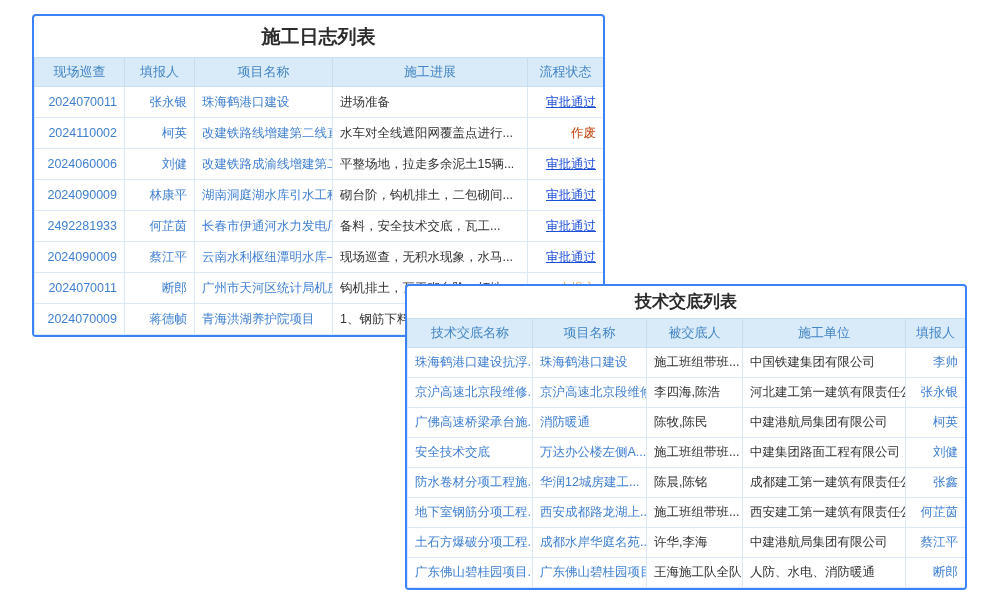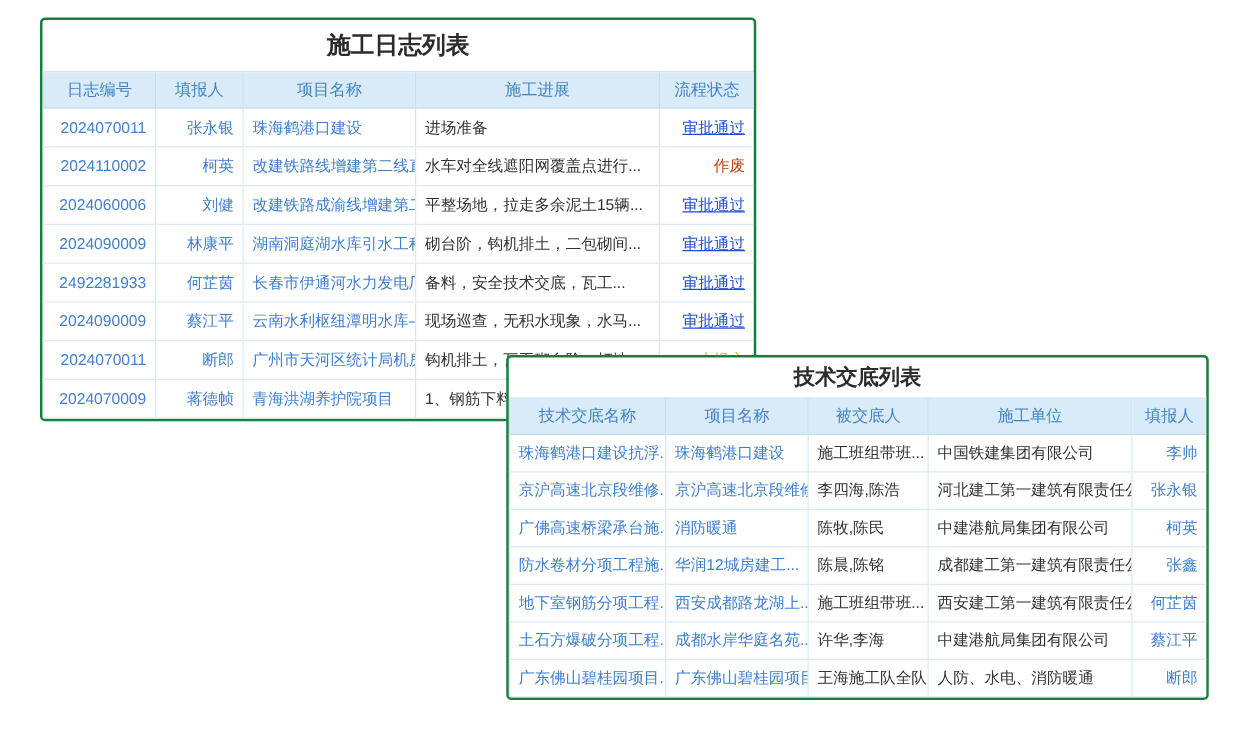--- a/index.html
+++ b/index.html
@@ -1,20 +1,20 @@
 <!DOCTYPE html>
 <html><head>
 <meta charset="utf-8">
 <style>
   * { margin:0; padding:0; box-sizing:border-box; }
   html,body { width:1000px; height:600px; background:#ffffff;
     font-family:"Liberation Sans","DejaVu Sans",sans-serif; }
   body { position:relative; overflow:hidden; }
 
-  .panel { position:absolute; background:#ffffff; border:2px solid #15803d; border-radius:4px; overflow:hidden; }
+  .panel { position:absolute; background:#ffffff; border:2px solid #3b82f6; border-radius:4px; overflow:hidden; }
   .panel-log  { left:32px;  top:14px;  width:573px; z-index:1; }
   .panel-disc { left:405px; top:284px; width:562px; z-index:2; }
 
   .panel-title { text-align:center; font-weight:bold; color:#2b2b2b; }
   .panel-log  .panel-title { font-size:19px; height:41px; line-height:41px; }
   .panel-disc .panel-title { font-size:17px; height:32px; line-height:32px; }
 
   table { width:100%; border-collapse:collapse; table-layout:fixed; }
   th { background:#d9eaf8; color:#4285c5; font-weight:normal; font-size:13px;
        height:29px; border:1px solid #c7ddf0; white-space:nowrap; overflow:hidden; }
@@ -38,21 +38,21 @@
   <table>
     <colgroup>
       <col style="width:90px">
         <col style="width:70px">
         <col style="width:138px">
         <col style="width:195px">
         <col style="width:76px">
     </colgroup>
     <thead>
       <tr>
-        <th>日志编号</th>
+        <th>现场巡查</th>
         <th>填报人</th>
         <th>项目名称</th>
         <th>施工进展</th>
         <th>流程状态</th>
       </tr>
     </thead>
     <tbody>
       <tr>
         <td class="ctr"><span class="link">2024070011</span></td>
         <td class="ctr"><span class="link">张永银</span></td>
@@ -148,20 +148,27 @@
         <td class="ctr"><span class="link">张永银</span></td>
       </tr>
       <tr>
         <td><span class="link">广佛高速桥梁承台施...</span></td>
         <td><span class="link">消防暖通</span></td>
         <td>陈牧,陈民</td>
         <td>中建港航局集团有限公司</td>
         <td class="ctr"><span class="link">柯英</span></td>
       </tr>
       <tr>
+        <td><span class="link">安全技术交底</span></td>
+        <td><span class="link">万达办公楼左侧A...</span></td>
+        <td>施工班组带班...</td>
+        <td>中建集团路面工程有限公司</td>
+        <td class="ctr"><span class="link">刘健</span></td>
+      </tr>
+      <tr>
         <td><span class="link">防水卷材分项工程施...</span></td>
         <td><span class="link">华润12城房建工...</span></td>
         <td>陈晨,陈铭</td>
         <td>成都建工第一建筑有限责任公司</td>
         <td class="ctr"><span class="link">张鑫</span></td>
       </tr>
       <tr>
         <td><span class="link">地下室钢筋分项工程...</span></td>
         <td><span class="link">西安成都路龙湖上...</span></td>
         <td>施工班组带班...</td>

